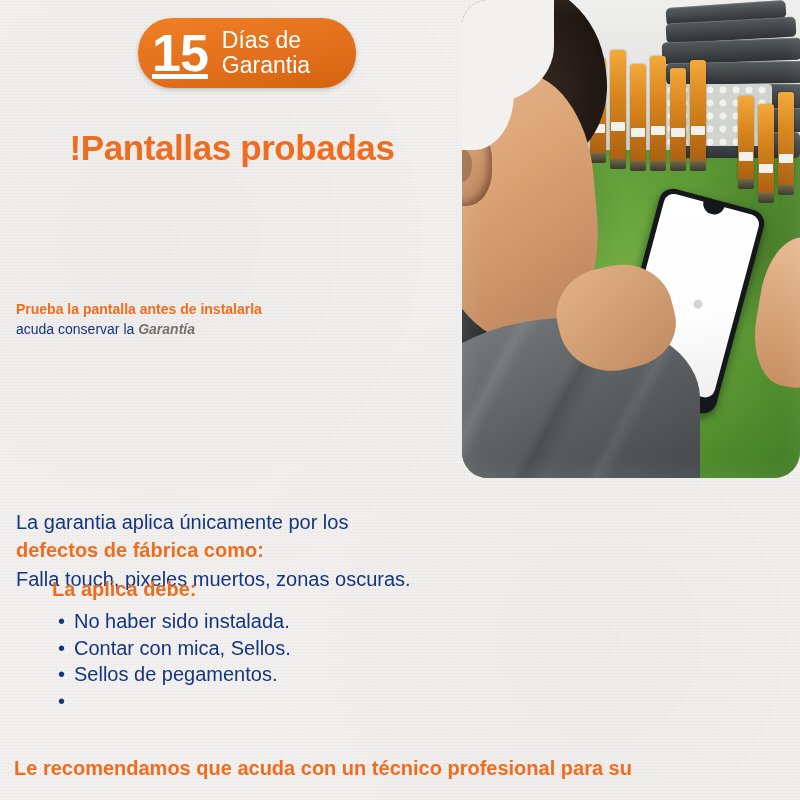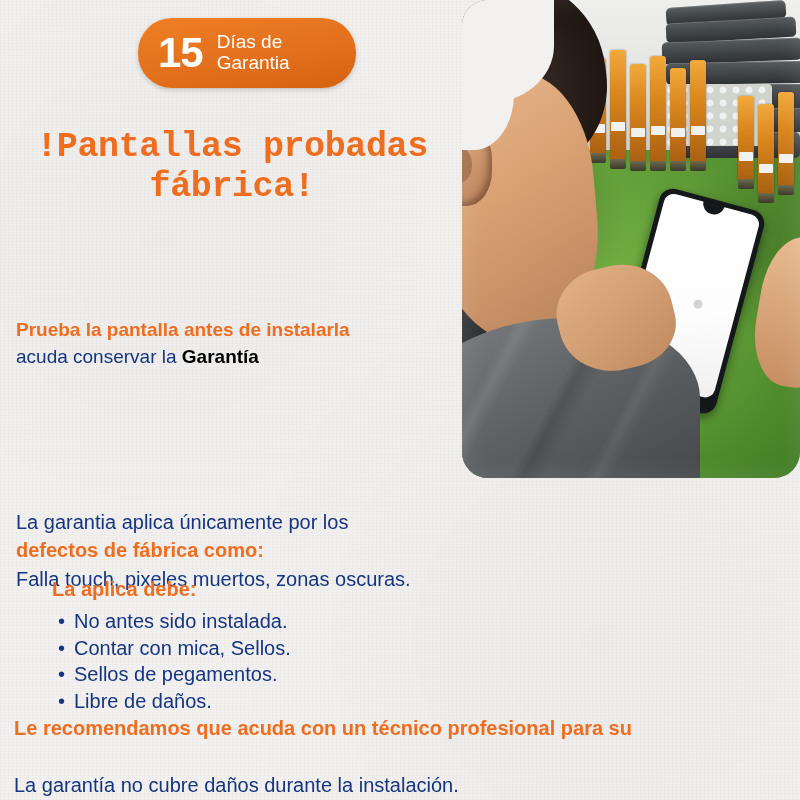--- a/index.html
+++ b/index.html
@@ -189,45 +189,45 @@
 
   
   .badge{
     position:absolute;left:138px;top:18px;width:218px;height:70px;
     background:linear-gradient(170deg,#ef7f26 0%,#e2701c 55%,#d4620f 100%);
     border-radius:34px;
     display:flex;align-items:center;
     box-shadow:0 2px 5px rgba(0,0,0,.18);
   }
   .badge-num{
-    font-size:42px;font-weight:bold;color:#ffffff;
-    line-height:1;margin-left:20px;letter-spacing:-1px;
+    font-size:52px;font-weight:bold;color:#ffffff;
+    line-height:1;margin-left:14px;letter-spacing:-1px;text-decoration:underline;
   }
   .badge-text{
-    margin-left:14px;color:#ffffff;font-size:19px;line-height:1.08;
+    margin-left:14px;color:#ffffff;font-size:23px;line-height:1.08;
   }
   .badge-text span{display:block;}
 
   
   .headline{
     position:absolute;left:8px;top:128px;width:448px;
     text-align:center;color:#ef6d1f;
     font-size:35px;font-weight:bold;line-height:1.14;
     letter-spacing:-.4px;
   }
-  .headline span{display:block;font-family:Liberation Mono, monospace;}
+  .headline span{display:block;}
 
   
   .subhead{
-    position:absolute;left:16px;top:317px;width:450px;
-    font-size:19px;line-height:1.42;
+    position:absolute;left:16px;top:300px;width:450px;
+    font-size:14px;line-height:1.42;
   }
   .subhead .l1{color:#ef6d1f;font-weight:bold;display:block;}
   .subhead .l2{color:#16357f;display:block;}
-  .subhead .l2 b{color:#000000;font-weight:bold;}
+  .subhead .l2 b{color:#737373;font-weight:bold;font-style:italic;}
 
   
   .warranty{
     position:absolute;left:16px;top:508px;width:780px;
     color:#16357f;font-size:20px;line-height:1.42;
   }
   .warranty b{color:#ef6d1f;font-weight:bold;}
   .warranty span{display:block;}
 
   
@@ -242,21 +242,21 @@
   .piece-list li{display:flex;align-items:baseline;}
   .piece-list .bullet{
     display:inline-block;width:16px;flex:0 0 16px;
   }
 
   
   .recommend{
     position:absolute;left:14px;top:714px;width:782px;
     font-size:20px;line-height:1.42;font-weight:bold;color:#ef6d1f;
   }
-  .recommend span{display:block;}
+  .recommend span{display:block;margin-top:40px;}
   .recommend .note{font-weight:normal;color:#16357f;}
 </style>
 </head>
 <body>
 
 <div class="paper-texture"></div>
 
 <div class="stage">
 
   <div class="photo-wrap">
@@ -358,50 +358,48 @@
   <div class="badge">
     <div class="badge-num">15</div>
     <div class="badge-text">
       <span>Días de</span>
       <span>Garantia</span>
     </div>
   </div>
 
   <div class="headline">
     <span>!Pantallas probadas</span>
-    <span>fábrica!</span>
   </div>
 
   <div class="subhead">
     <span class="l1">Prueba la pantalla antes de instalarla</span>
     <span class="l2"><span>acuda conservar la </span><b>Garantía</b></span>
   </div>
 
   <div class="warranty">
     <span><span>La garantia aplica únicamente por los </span><b>defectos de fábrica como:</b></span>
     <span>Falla touch, pixeles muertos, zonas oscuras.</span>
   </div>
 
   <div class="piece-title">La aplica debe:</div>
   <ul class="piece-list">
     <li>
         <span class="bullet">•</span>
-        <span>No antes sido instalada.</span>
+        <span>No haber sido instalada.</span>
       </li>
     <li>
         <span class="bullet">•</span>
         <span>Contar con mica, Sellos.</span>
       </li>
     <li>
         <span class="bullet">•</span>
         <span>Sellos de pegamentos.</span>
       </li>
     <li>
         <span class="bullet">•</span>
-        <span>Libre de daños.</span>
       </li>
   </ul>
 
   <div class="recommend">
     <span>Le recomendamos que acuda con un técnico profesional para su</span>
     <span>&nbsp;&nbsp;<span class="note">La garantía no cubre daños durante la instalación.</span></span>
   </div>
 
 </div>
 

